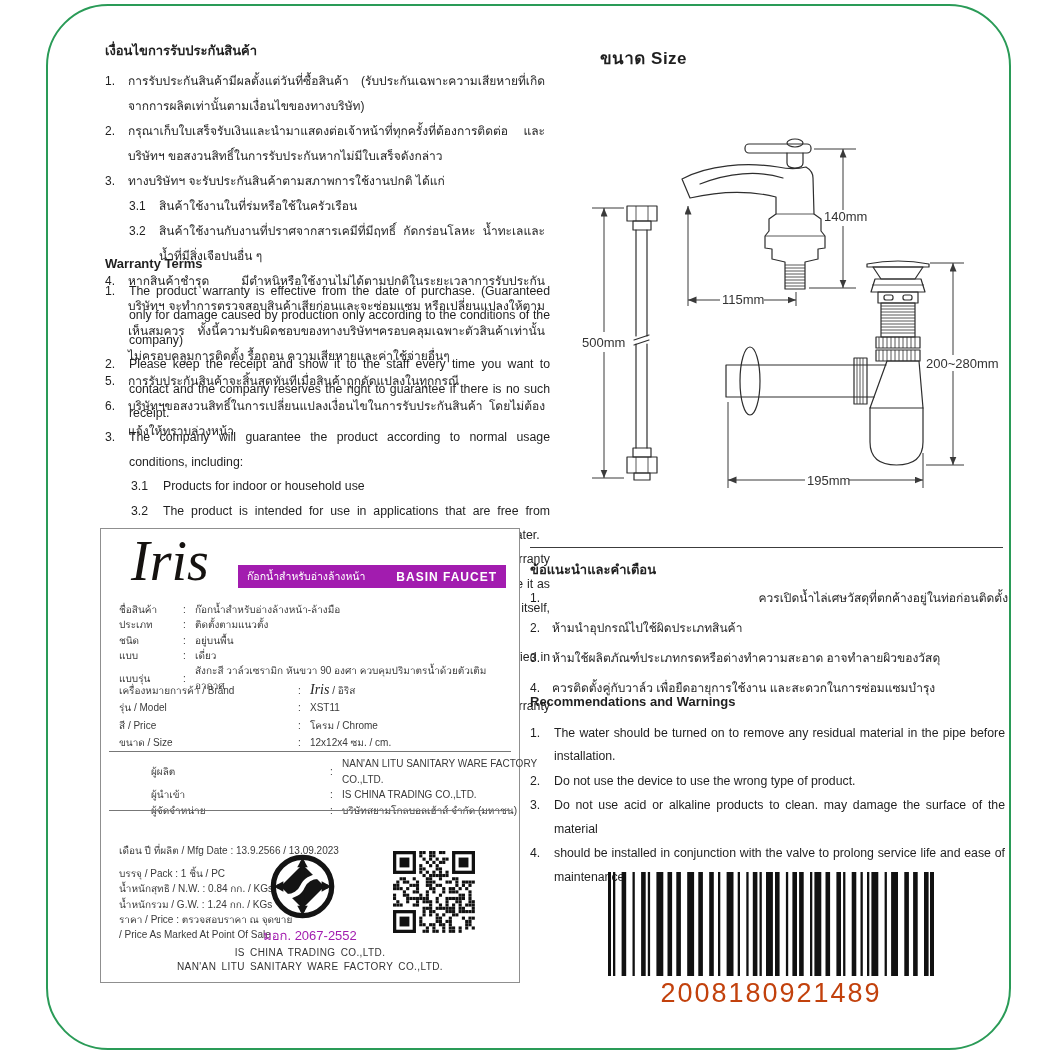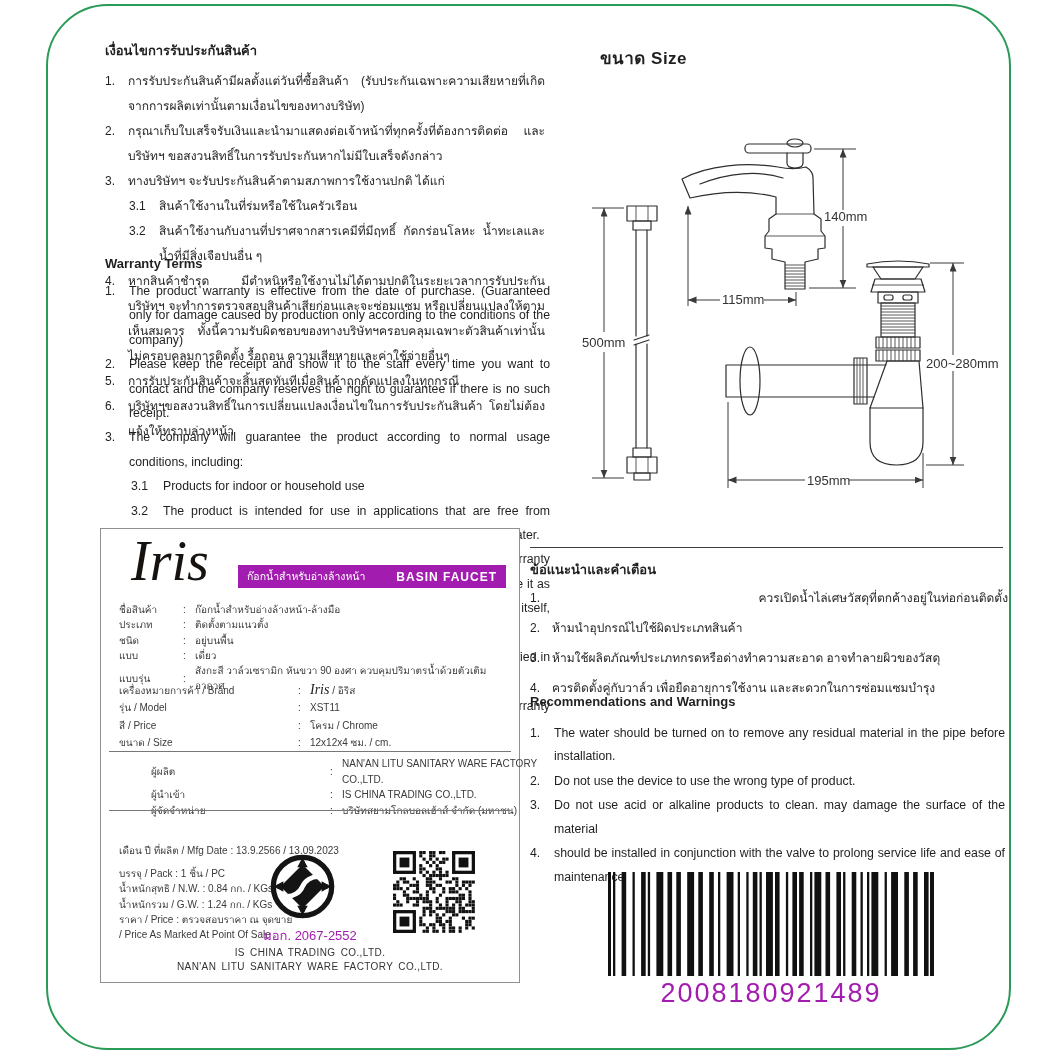--- a/index.html
+++ b/index.html
@@ -49,21 +49,21 @@
   .tis-caption{font-size:13px;color:#a21caf;}
   .company{font-size:10px;letter-spacing:.4px;color:#333;word-spacing:2px;}
   
   .divider{left:530px;top:547px;width:473px;height:1px;background:#3c3c3c;}
   .rec-th{font-size:12px;line-height:20px;}
   .rec-th .item{margin-bottom:10px;}
   .rec-th .item .n{width:22px;}
   .rec-en{font-size:12.3px;line-height:23.5px;}
   .rec-en .item{margin-bottom:1px;}
   .rec-en .item .n{width:24px;}
-  .barcode-num{font-size:27px;letter-spacing:2px;color:#a21caf;text-align:center;}
+  .barcode-num{font-size:27px;letter-spacing:2px;color:#c2410c;text-align:center;}
   svg text.dm{font-family:"Liberation Sans",sans-serif;font-size:13px;fill:#333;}
   .out{fill:none;stroke:#2e2e2e;stroke-width:1.2;stroke-linejoin:round;stroke-linecap:round;}
   .dim{stroke:#3a3a3a;stroke-width:1;fill:none;}
   .thin{stroke:#2e2e2e;stroke-width:.8;}
 </style>
 </head>
 <body>
 
 <div class="abs frame"></div>
 

